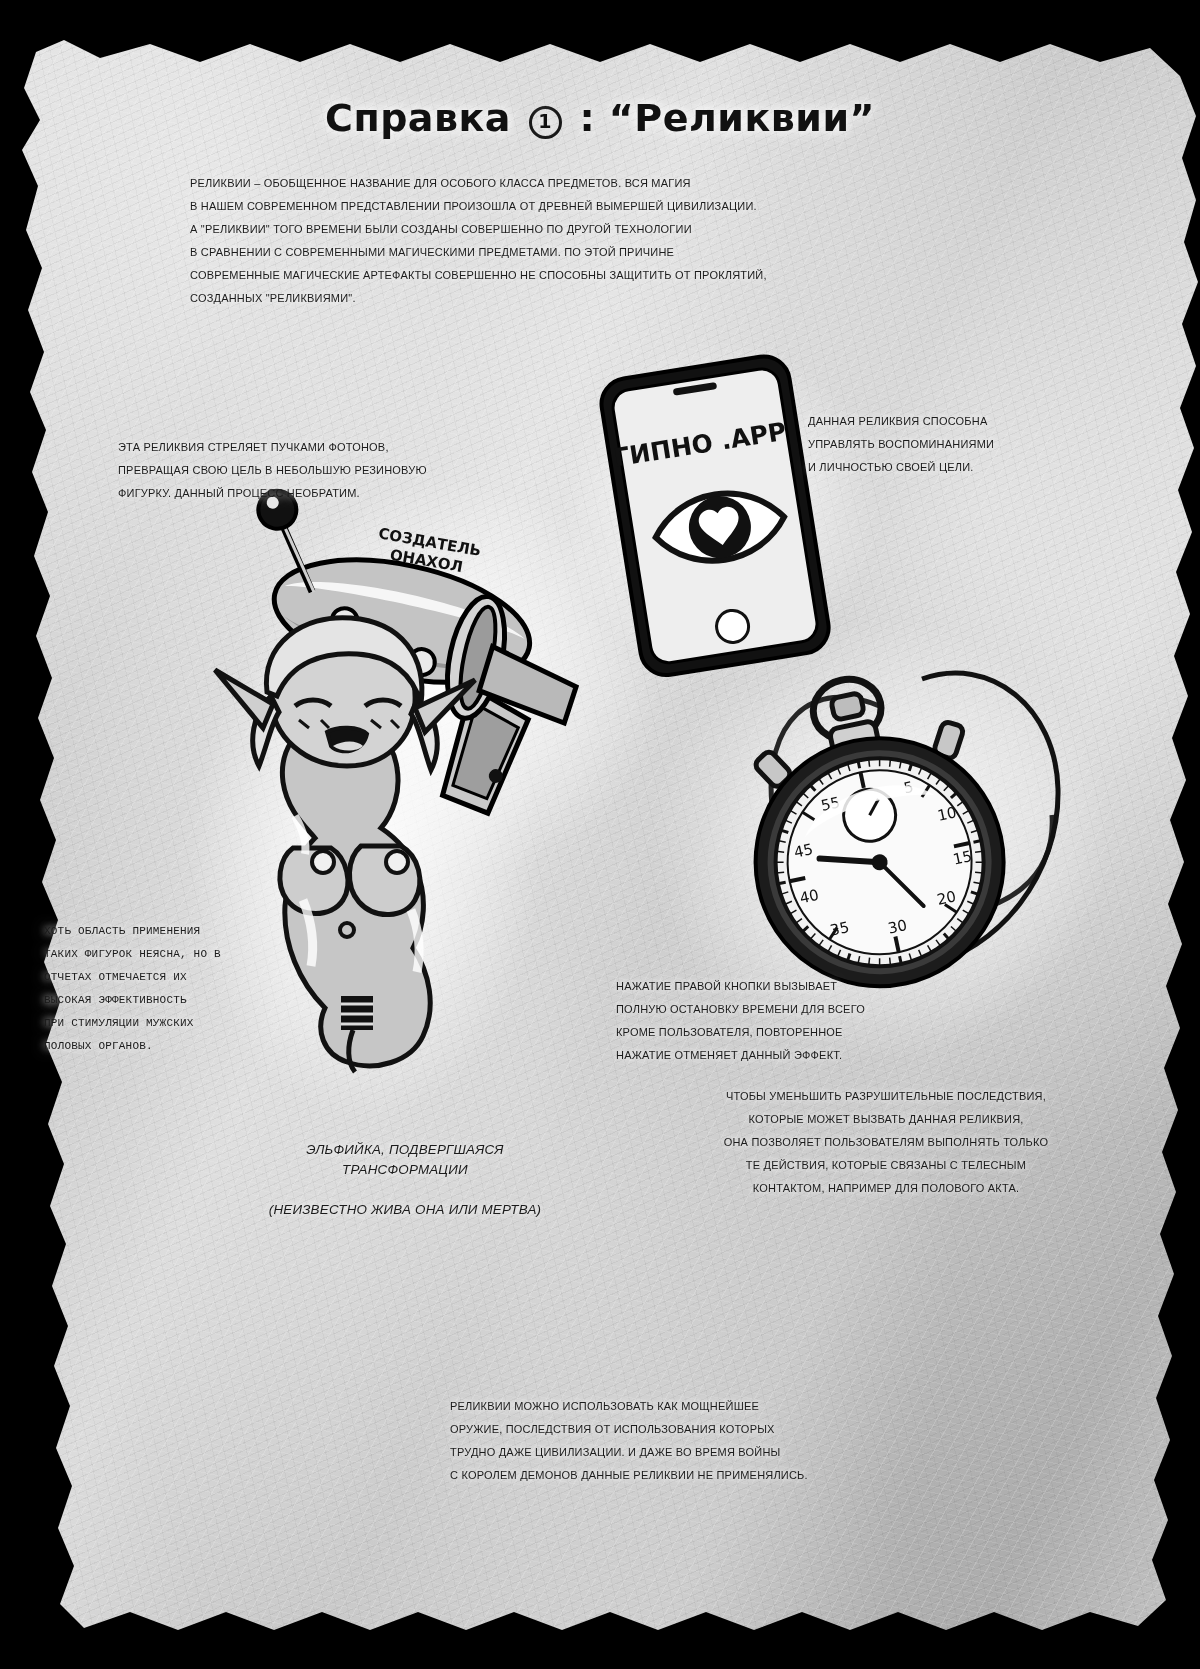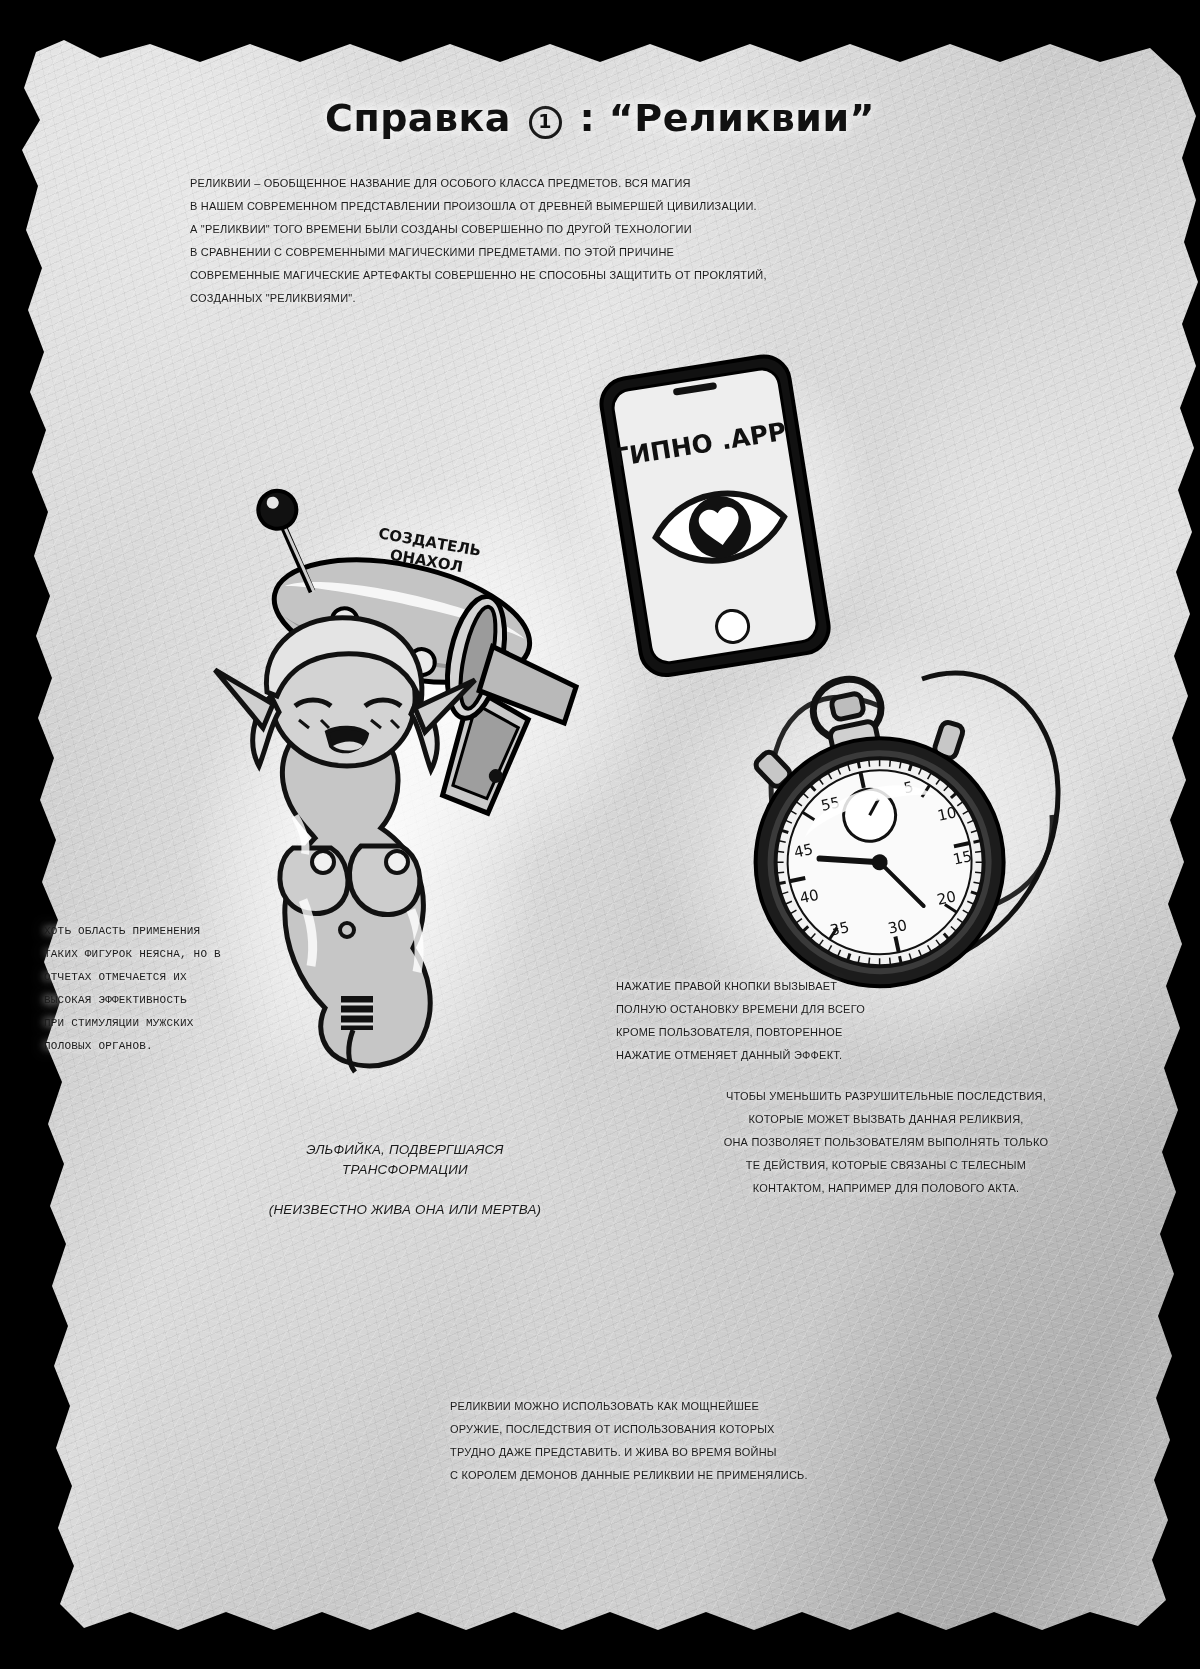--- a/index.html
+++ b/index.html
@@ -335,21 +335,27 @@
       <rect x="166" y="396" width="32" height="34" fill="#111"></rect>
       <g stroke="#dcdcdc" stroke-width="3">
         <line x1="166" y1="404" x2="198" y2="404"></line>
         <line x1="166" y1="414" x2="198" y2="414"></line>
         <line x1="166" y1="424" x2="198" y2="424"></line>
       </g>
       <path d="M178,430 C172,446 172,462 180,472" fill="none" stroke="#111" stroke-width="5"></path>
     </svg>
   </div>
 
-
+  <div class="txt" style="left:118px;top:436px;width:400px;">ЭТА РЕЛИКВИЯ СТРЕЛЯЕТ ПУЧКАМИ ФОТОНОВ,
+ПРЕВРАЩАЯ СВОЮ ЦЕЛЬ В НЕБОЛЬШУЮ РЕЗИНОВУЮ
+ФИГУРКУ. ДАННЫЙ ПРОЦЕСС НЕОБРАТИМ.</div>
+
+  <div class="txt" style="left:808px;top:410px;width:300px;">ДАННАЯ РЕЛИКВИЯ СПОСОБНА
+УПРАВЛЯТЬ ВОСПОМИНАНИЯМИ
+И ЛИЧНОСТЬЮ СВОЕЙ ЦЕЛИ.</div>
 
   <div class="txt" style="left:44px;top:920px;width:240px;font-family:Liberation Mono, monospace;">ХОТЬ ОБЛАСТЬ ПРИМЕНЕНИЯ
 ТАКИХ ФИГУРОК НЕЯСНА, НО В
 ОТЧЕТАХ ОТМЕЧАЕТСЯ ИХ
 ВЫСОКАЯ ЭФФЕКТИВНОСТЬ
 ПРИ СТИМУЛЯЦИИ МУЖСКИХ
 ПОЛОВЫХ ОРГАНОВ.</div>
 
   <div class="txt small center" style="left:245px;top:1120px;width:320px;">
     <div>ЭЛЬФИЙКА, ПОДВЕРГШАЯСЯ ТРАНСФОРМАЦИИ</div>
@@ -364,16 +370,16 @@
   <div class="txt" style="left:676px;top:1085px;width:420px;text-align:center;">ЧТОБЫ УМЕНЬШИТЬ РАЗРУШИТЕЛЬНЫЕ ПОСЛЕДСТВИЯ,
 КОТОРЫЕ МОЖЕТ ВЫЗВАТЬ ДАННАЯ РЕЛИКВИЯ,
 ОНА ПОЗВОЛЯЕТ ПОЛЬЗОВАТЕЛЯМ ВЫПОЛНЯТЬ ТОЛЬКО
 ТЕ ДЕЙСТВИЯ, КОТОРЫЕ СВЯЗАНЫ С ТЕЛЕСНЫМ
 КОНТАКТОМ, НАПРИМЕР ДЛЯ ПОЛОВОГО АКТА.</div>
 
 
 
   <div class="txt" style="left:450px;top:1395px;width:570px;">РЕЛИКВИИ МОЖНО ИСПОЛЬЗОВАТЬ КАК МОЩНЕЙШЕЕ
 ОРУЖИЕ, ПОСЛЕДСТВИЯ ОТ ИСПОЛЬЗОВАНИЯ КОТОРЫХ
-ТРУДНО ДАЖЕ ПРЕДСТАВИТЬ. И ЖИВА ВО ВРЕМЯ ВОЙНЫ
+ТРУДНО ДАЖЕ ЦИВИЛИЗАЦИИ. И ДАЖЕ ВО ВРЕМЯ ВОЙНЫ
 С КОРОЛЕМ ДЕМОНОВ ДАННЫЕ РЕЛИКВИИ НЕ ПРИМЕНЯЛИСЬ.</div>
 
 </div>
 
 </body></html>

